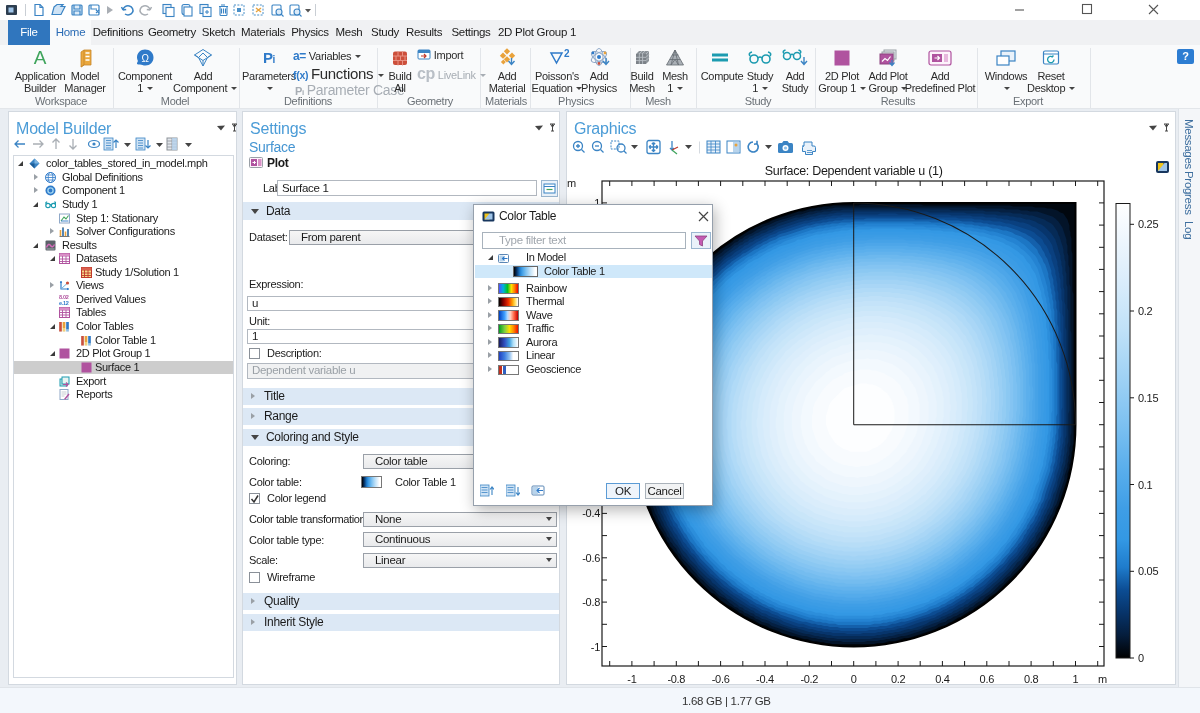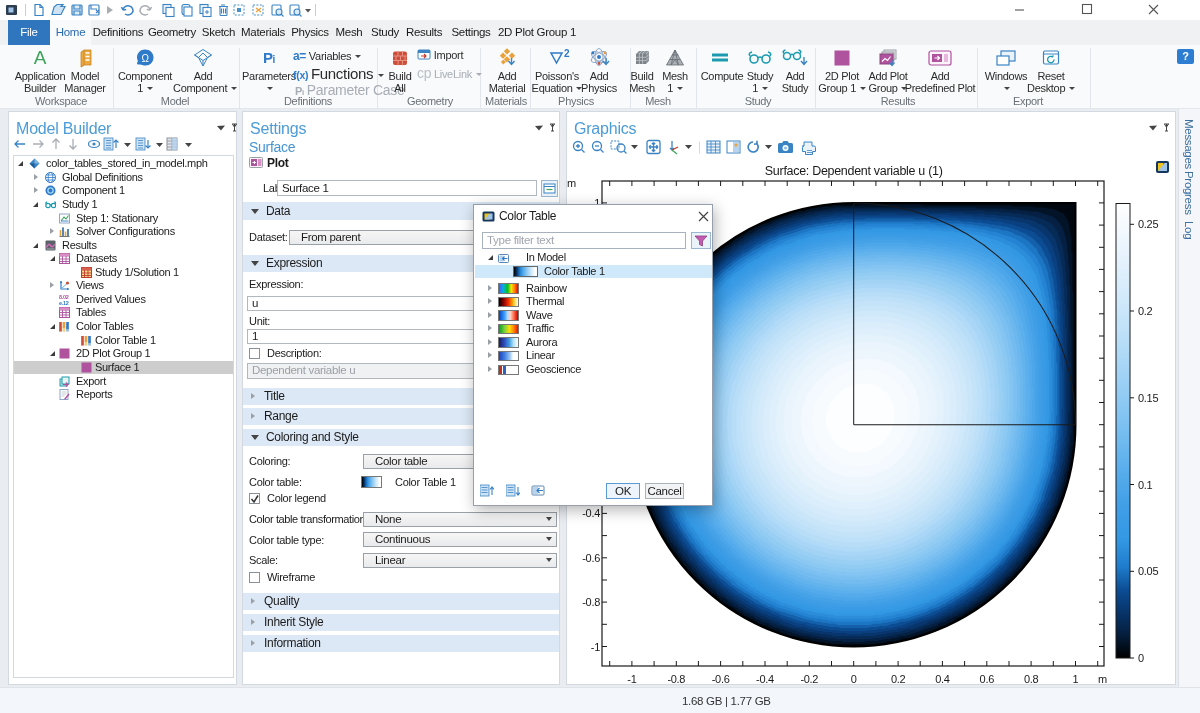--- a/index.html
+++ b/index.html
@@ -146,21 +146,21 @@
 <div class="srow" style="left:295px;top:37px;color:#a7adb4"><span style="font-size:11px;font-weight:bold">P<span style="font-size:8px">i</span></span> <span style="font-size:14px">Parameter Case</span></div>
 <div class="rbtn" style="left:372px;width:56px"><span class="ricon"><svg width="20" height="20">
           <rect x="3" y="3.5" width="14" height="13.5" rx="2" fill="#cc4f3b"></rect>
           <path d="M3 8 h14 M3 12.5 h14 M8 3.5 v4.5 M12.5 3.5 v4.5 M6 8 v4.5 M10.5 8 v4.5 M15 8 v4.5 M8 12.5 v5 M12.5 12.5 v5" stroke="#e89183" stroke-width="1"></path>
         </svg></span>Build<br>All</div>
 <div class="srow" style="left:417px;top:4px"><svg width="14" height="11" style="vertical-align:-1px">
         <rect x="1" y="1" width="12" height="9" rx="1" fill="#fff" stroke="#3b84c4"></rect>
         <rect x="1" y="1" width="12" height="3" fill="#3b84c4"></rect>
         <path d="M4 7 h5 m-2 -2 l2 2 -2 2" stroke="#c0392b" stroke-width="1.2" fill="none"></path>
       </svg> <span style="font-size:11px">Import</span></div>
-<div class="srow" style="left:417px;top:20px;color:#a7adb4"><span style="font-size:14px;font-weight:normal;color:#b9bfc6">cp</span> <span style="font-size:11px">LiveLink <span class="dna" style="border-top-color:#a7adb4"></span></span></div>
+<div class="srow" style="left:417px;top:20px;color:#a7adb4"><span style="font-size:16px;font-weight:bold;color:#b9bfc6">cp</span> <span style="font-size:11px">LiveLink <span class="dna" style="border-top-color:#a7adb4"></span></span></div>
 <div class="rbtn" style="left:477px;width:60px"><span class="ricon"><svg width="20" height="20">
           <g fill="#e9a23b">
             <rect x="8" y="1" width="4.5" height="4.5" transform="rotate(45 10 3)"></rect>
             <rect x="3.5" y="5.5" width="4.5" height="4.5" transform="rotate(45 6 8)"></rect>
             <rect x="12.5" y="5.5" width="4.5" height="4.5" transform="rotate(45 15 8)"></rect>
             <rect x="8" y="9" width="4.5" height="4.5" transform="rotate(45 10 11)"></rect>
             <rect x="4.5" y="12" width="3.5" height="3.5" transform="rotate(45 6 14)"></rect>
           </g>
           <path d="M14.5 10 v6 m-3-3 l3 3.5 3-3.5" stroke="#3b84c4" stroke-width="1.4" fill="none"></path>
         </svg></span>Add<br>Material</div>
@@ -503,23 +503,20 @@
 <div class="tbox" style="left:34px;top:68px;width:260px;height:16px;line-height:15px">Surface 1</div>
 <svg width="17" height="17" style="position:absolute;left:298px;top:68px">
       <rect x="0.5" y="0.5" width="16" height="16" fill="#eaf2fa" stroke="#9ab6d0"></rect>
       <rect x="3" y="4" width="11" height="9" fill="#fff" stroke="#3b84c4" stroke-width="1"></rect>
       <path d="M3 6.5 h11" stroke="#3b84c4"></path>
       <path d="M5.5 9.5 h6" stroke="#3fa45c" stroke-width="1.2"></path>
     </svg>
 <div class="band" style="top:90px;height:18px;line-height:18px"><span class="tri down"></span>Data</div>
 <div class="lbl" style="left:6px;top:119px">Dataset:</div>
 <div class="combo" style="left:46px;top:117.5px;width:248px">From parent<span class="da"></span></div>
-<div class="band" style="top:143px"><span class="tri down"></span>Expression<svg width="14" height="11" style="position:absolute;right:6px;top:3px">
-        <path d="M1 5.5 h11 m-3.5-3 l3.5 3 -3.5 3" stroke="#8d9399" stroke-width="1.2" fill="none"></path>
-      </svg></div>
 <div class="lbl" style="left:6px;top:166px">Expression:</div>
 <div class="tbox" style="left:4px;top:183.5px;width:310px;height:15.5px">u</div>
 <div class="lbl" style="left:6px;top:203px">Unit:</div>
 <div class="tbox" style="left:4px;top:216.5px;width:310px;height:15.5px">1</div>
 <div class="cb" style="left:6px;top:235.5px"></div>
 <div class="lbl" style="left:24px;top:234.5px">Description:</div>
 <div class="tbox" style="left:4px;top:251px;width:310px;height:15.5px;background:#f0f1f2;color:#9aa0a6">Dependent variable u</div>
 <div class="band" style="top:276px"><span class="tri right"></span>Title</div>
 <div class="band" style="top:296px"><span class="tri right"></span>Range</div>
 <div class="band" style="top:317px"><span class="tri down"></span>Coloring and Style</div>
@@ -537,21 +534,20 @@
 <div class="lbl" style="left:6px;top:401px;font-size:11px;letter-spacing:-0.4px">Color table transformation:</div>
 <div class="combo" style="left:120px;top:399.5px;width:194px">None<span class="da"></span></div>
 <div class="lbl" style="left:6px;top:421.5px">Color table type:</div>
 <div class="combo" style="left:120px;top:420px;width:194px">Continuous<span class="da"></span></div>
 <div class="lbl" style="left:6px;top:441.5px">Scale:</div>
 <div class="combo" style="left:120px;top:440.5px;width:194px">Linear<span class="da"></span></div>
 <div class="cb" style="left:6px;top:460px"></div>
 <div class="lbl" style="left:24px;top:459px">Wireframe</div>
 <div class="band" style="top:481px"><span class="tri right"></span>Quality</div>
 <div class="band" style="top:502px"><span class="tri right"></span>Inherit Style</div>
-<div class="band" style="top:523px"><span class="tri right"></span>Information</div>
 </div>
 <div class="panel" id="gfxpanel">
 <div class="phead">Graphics</div>
 <svg width="24" height="14" style="position:absolute;left:580px;top:9px">
       <path d="M2 5 l4 4.5 4-5z" fill="#444"></path>
       <path d="M17 3 h5 M19.5 3 v7 m-1.5 0 h3 M17.5 3.2 l2 3 v1 m2-4.2 l-2 3" stroke="#444" stroke-width="1" fill="none"></path>
     </svg>
 <svg width="280" height="20" style="position:absolute;left:2px;top:26px">
 <g fill="none" stroke="#3b84c4" stroke-width="1.3">
 <circle cx="9" cy="8" r="4.5"></circle>
@@ -716,21 +712,21 @@
 <div class="abs" id="dialog" style="left:473px;top:204px;width:240px;height:302px;background:#fff;border:1px solid #96a0ac;box-shadow:2px 4px 14px rgba(0,0,0,0.3)">
 <svg width="13" height="11" style="position:absolute;left:8px;top:6px">
       <rect x="0.5" y="0.5" width="12" height="10" rx="1.5" fill="#17365e"></rect>
       <rect x="2.5" y="2.5" width="5" height="6" fill="#f0c419"></rect>
       <path d="M2.5 8.5 l5-6 h3 v6 z" fill="#9fc4e8"></path>
     </svg>
 <span style="position:absolute;left:25px;top:4px;font-size:12px;color:#1b1b1b">Color Table</span>
 <svg width="11" height="11" style="position:absolute;left:224px;top:6px">
       <path d="M1 1 l9 9 m0-9 l-9 9" stroke="#444" stroke-width="1.2"></path>
     </svg>
-<div style="position:absolute;left:8px;top:27px;width:204px;height:17px;border:1px solid #a8b2bc;font-size:11.5px;color:#a0a6ad;line-height:15px;padding-left:4px">Type filter text</div>
+<div style="position:absolute;left:8px;top:27px;width:204px;height:17px;border:1px solid #a8b2bc;font-size:11.5px;color:#a0a6ad;line-height:15px;padding-left:16px">Type filter text</div>
 <svg width="20" height="17" style="position:absolute;left:217px;top:27px">
       <rect x="0.5" y="0.5" width="19" height="16" fill="#eaf2fa" stroke="#9ab6d0"></rect>
       <path d="M4 4 h12 l-4.5 5 v5 l-3-1.5 v-3.5 z" fill="#c45ab2" stroke="#8d4280" stroke-width="0.8"></path>
     </svg>
 <div class="drow" style="top:46px">
       <span class="exp open" style="left:13px;top:4px"></span>
       <svg class="ticon" style="left:23px;top:1.5px">
         <use href="#i-inmodel"></use>
       </svg>
       <span class="ttext" style="left:51px">In Model</span>

